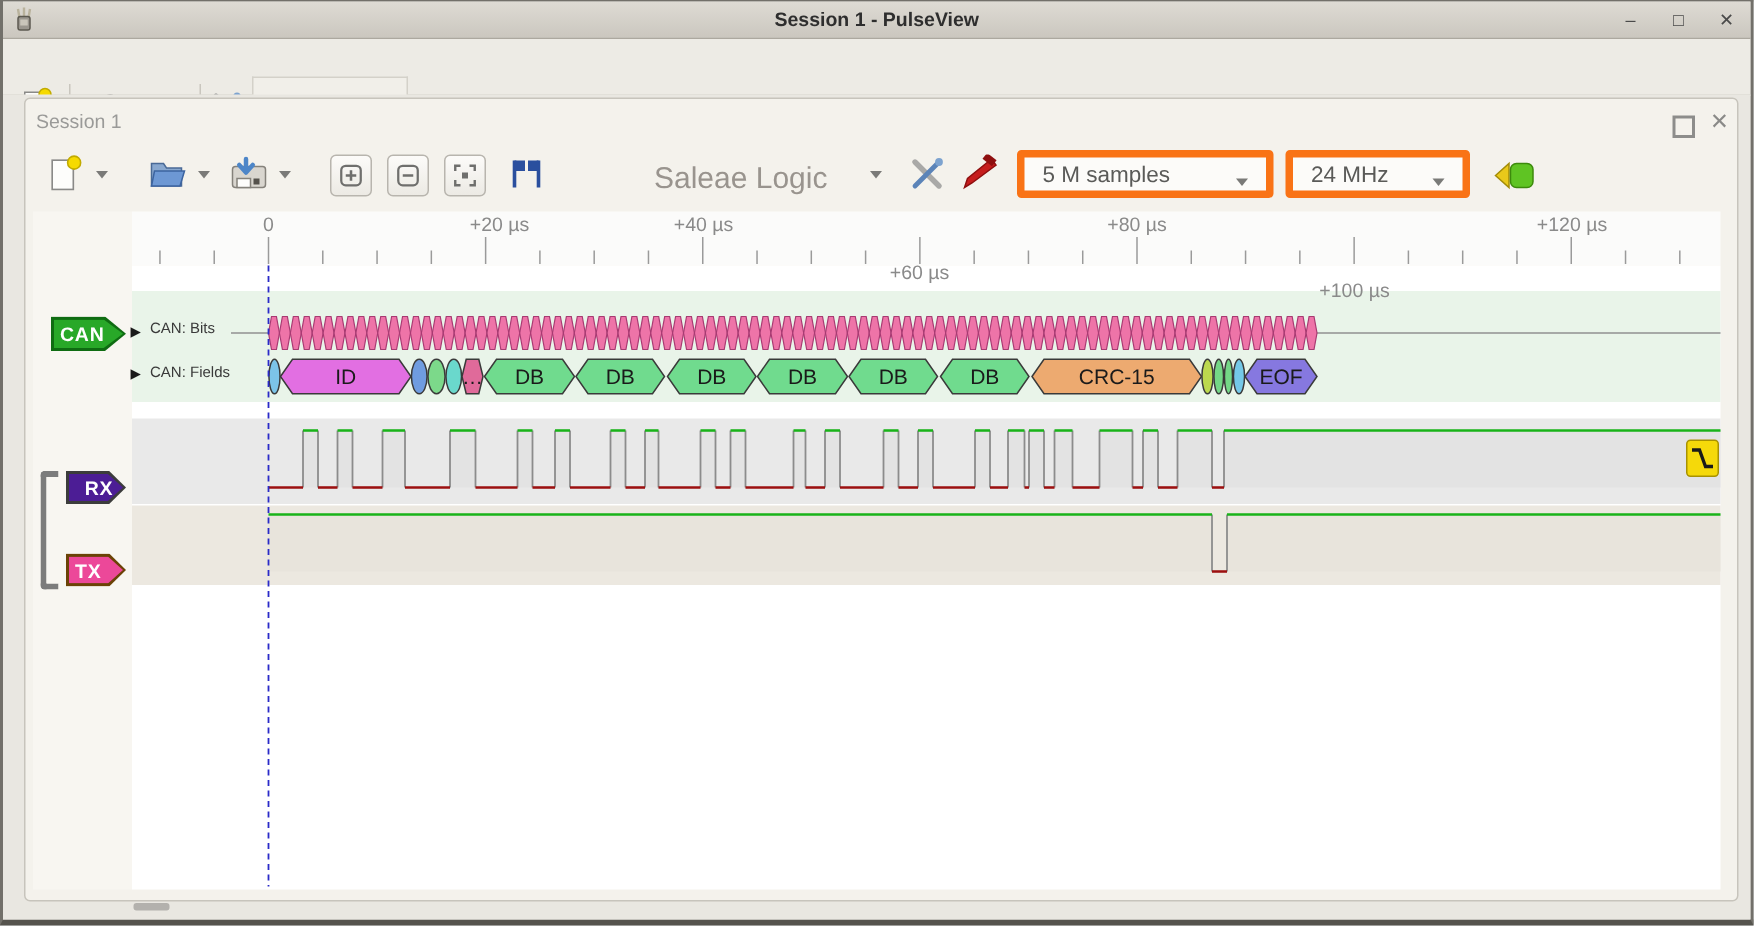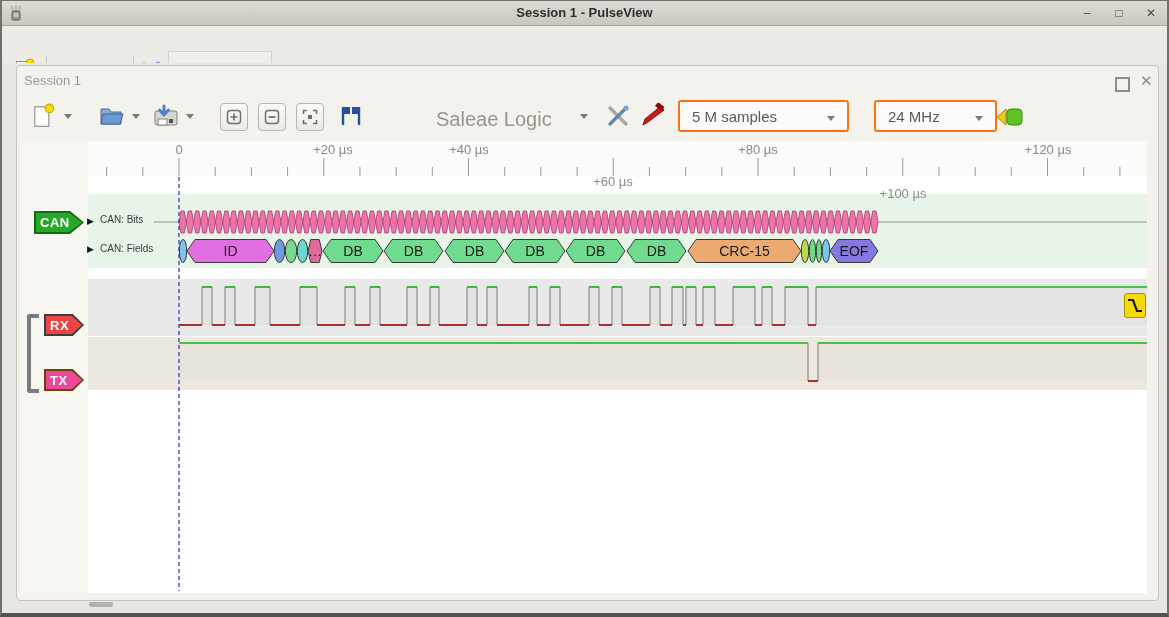--- a/index.html
+++ b/index.html
@@ -31,21 +31,21 @@
   #mdi{left:0;top:62px;width:100%;height:555px;background:#e9e7e1;}
   #subwindow{left:14px;top:64px;width:1141px;height:534px;background:#f4f2ec;
     border:1px solid #c7c4bc;border-radius:4px;}
   #session-title{left:22px;top:72px;font-size:13px;color:#9a9a98;}
   #session-restore{left:1113px;top:76px;width:11px;height:11px;border:2px solid #8d8d8b;}
   #session-close{left:1138px;top:71px;font-size:15px;color:#8a8a88;}
   
   .sqbtn{width:26px;height:26px;border:1px solid #b8b5ae;border-radius:4px;
     background:linear-gradient(#fcfbf9,#eceae4);display:flex;align-items:center;justify-content:center;}
   .caret{width:0;height:0;border-left:4px solid transparent;border-right:4px solid transparent;border-top:5px solid #7a7a78;}
-  .combo{height:32px;border:2px solid #f97316;border-radius:3px;background:#fcfbf9;
+  .combo{height:32px;border:5px solid #f97316;border-radius:3px;background:#fcfbf9;
     display:flex;align-items:center;font-size:15px;color:#5a5a58;padding-left:12px;box-sizing:border-box;}
   .combo .caret{position:absolute;right:12px;top:14px;}
   #device-label{font-size:20px;color:#99948e;}
   
   #sidebar-bg{left:20px;top:140px;width:66px;height:452px;background:#f8f6f1;}
   #ruler-bg{left:86px;top:140px;width:1059px;height:36px;background:#fbfbfa;}
   #trace-bg{left:86px;top:176px;width:1059px;height:416px;background:#ffffff;}
   #decoder-bg{left:86px;top:193px;width:1059px;height:74px;background:#e9f4e9;}
   #rx-bg{left:86px;top:278px;width:1059px;height:57px;background:#e9e9e9;}
   #tx-bg{left:86px;top:336px;width:1059px;height:53px;background:#ece8e0;}
@@ -186,21 +186,21 @@
     <svg class="icon-svg" width="26" height="26" viewBox="0 0 26 26">
       <polygon points="22,3 25,7 9,19 4,22 6,16" fill="#c61d1d" stroke="#8e0f0f"></polygon>
       <rect x="17" y="1" width="8" height="5" transform="rotate(38 21 3)" fill="#8e0f0f"></rect>
     </svg>
   </div>
 
   <div class="abs combo" style="left:676px;top:99px;width:171px;">
     <span>5 M samples</span>
     <span class="caret"></span>
   </div>
-  <div class="abs combo" style="left:855px;top:99px;width:123px;margin-left:17px;">
+  <div class="abs combo" style="left:855px;top:99px;width:123px;">
     <span>24 MHz</span>
     <span class="caret"></span>
   </div>
 
   <div class="abs tbtn" style="left:992px;top:104px;width:32px;height:24px;">
     <svg class="icon-svg" width="30" height="22" viewBox="0 0 30 22">
       <polygon points="2,11 11,3 11,19" fill="#e9c91a" stroke="#a38c08"></polygon>
       <rect x="12" y="3" width="15" height="16" rx="4" fill="#5fc423" stroke="#3c8a0c"></rect>
     </svg>
   </div>
@@ -507,21 +507,21 @@
     </div>
   </div>
   <div class="abs expander" style="left:85px;top:215px;">▶</div>
   <div class="abs rowlabel" style="left:98px;top:213px;">CAN: Bits</div>
   <div class="abs expander" style="left:85px;top:243px;">▶</div>
   <div class="abs rowlabel" style="left:98px;top:242px;">CAN: Fields</div>
 
   <div class="abs" id="group-bracket"></div>
   <div class="tag" style="left:42px;top:313px;width:40px;height:22px;">
     <div class="tag-outer" style="background:#3c3c3c;"></div>
-    <div class="tag-inner" style="background:#ef4444;">
+    <div class="tag-inner" style="background:#4c1d95;justify-content:center;">
       <span>RX</span>
     </div>
   </div>
   <div class="tag" style="left:42px;top:368px;width:40px;height:22px;">
     <div class="tag-outer" style="background:#6b4206;"></div>
     <div class="tag-inner" style="background:#ec4899;">
       <span>TX</span>
     </div>
   </div>
 

